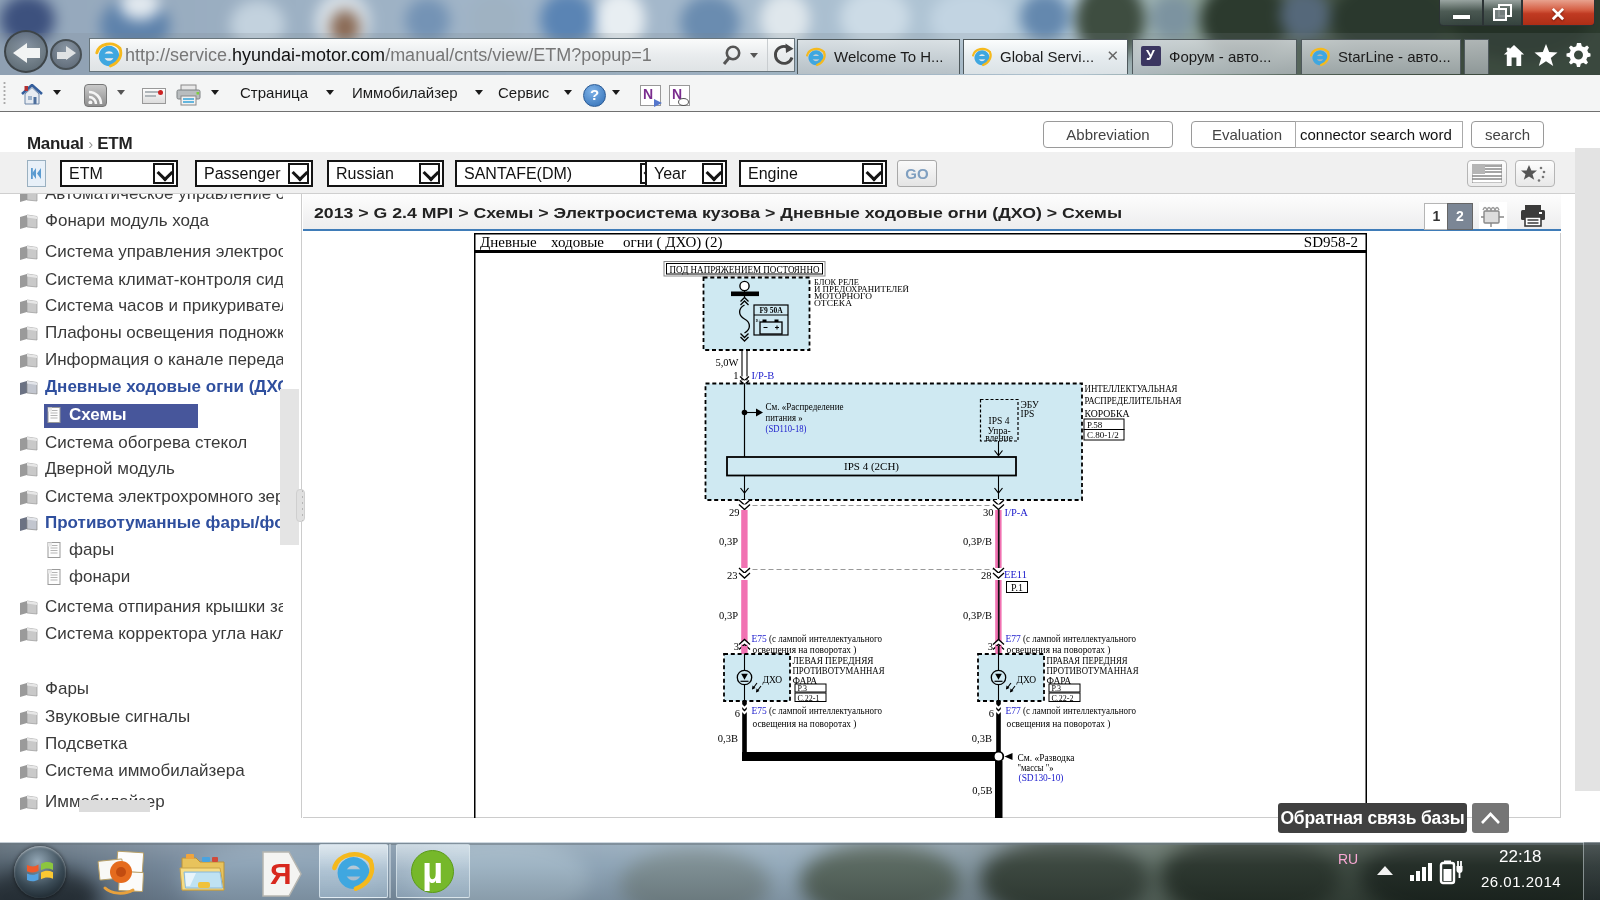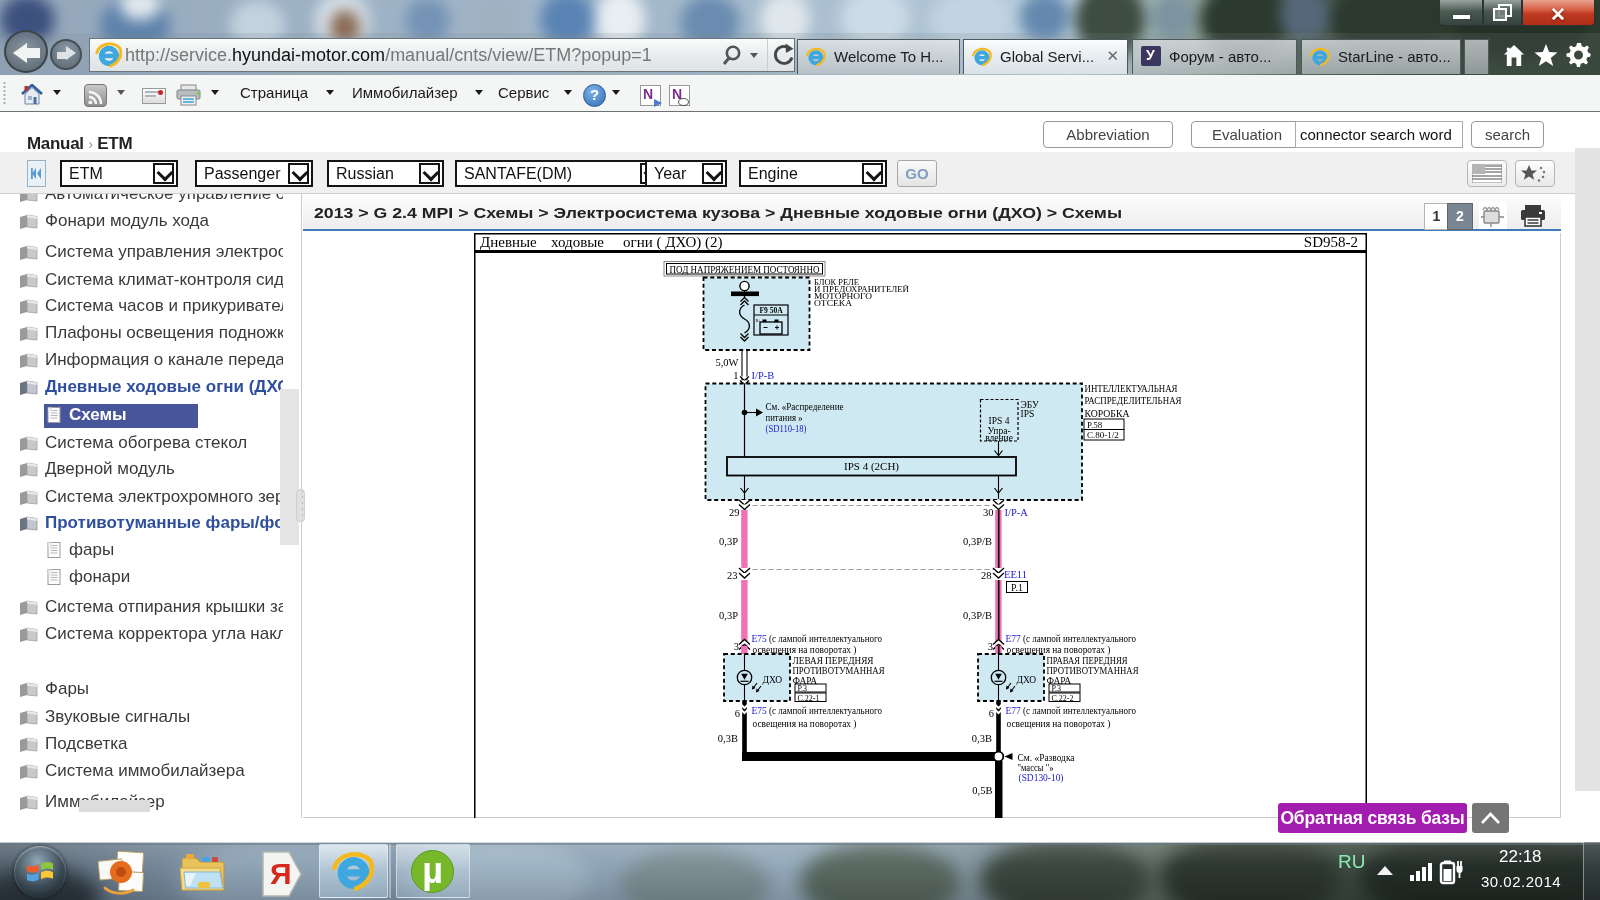--- a/index.html
+++ b/index.html
@@ -34,21 +34,21 @@
 .trow{position:absolute;left:0;width:283px;height:27px;white-space:nowrap;font-size:17px;color:#3a3a3a;overflow:hidden;}
 .trow .txt{position:absolute;left:45px;top:3px;}
 .trow.actv{color:#2f4f9e;font-weight:bold;}
 .child .txt{left:69px;}
 
 #crumb{left:303px;top:194px;width:1258px;height:37px;background:linear-gradient(180deg,#fdfdfd,#ededee);border-bottom:2px solid #3f7cb8;box-sizing:border-box;}
 
 #pane{left:303px;top:233px;width:1258px;height:585px;background:#fff;border-right:1px solid #ccc;border-bottom:1px solid #ccc;box-sizing:border-box;}
 #graybar{left:1575px;top:148px;width:25px;height:643px;background:#e3e3e3;}
 
-#fb{left:1278px;top:803px;width:189px;height:30px;background:#a21caf;border-radius:3px;color:#fff;font-weight:bold;font-size:17.5px;text-align:center;line-height:30px;letter-spacing:-0.2px;}
+#fb{left:1278px;top:803px;width:189px;height:30px;background:#404040;border-radius:3px;color:#fff;font-weight:bold;font-size:17.5px;text-align:center;line-height:30px;letter-spacing:-0.2px;}
 #fb2{left:1472px;top:803px;width:37px;height:30px;background:#757575;border-radius:3px;}
 </style></head>
 <body>
 <div id="stage">
 <div id="wp-top" class="abs">
       <div class="blobs" style="background:linear-gradient(90deg,#93a6ba 0%,#9db1c4 20%,#a3b7ca 40%,#afc4d4 58%,#bdd2e0 66%,#8fa49b 73%,#49584a 80%,#31402f 88%,#2b3a2e 100%);">
 <div class="blob" style="left:20px;top:15px;width:55px;height:50px;background:#3d517e;"></div>
 <div class="blob" style="left:120px;top:18px;width:70px;height:55px;background:#5e82ab;"></div>
 <div class="blob" style="left:140px;top:10px;width:40px;height:30px;background:#e2e9ef;"></div>
 <div class="blob" style="left:250px;top:20px;width:55px;height:50px;background:#c3d2de;"></div>
@@ -664,34 +664,34 @@
         <path d="M25.8 8.2 C28.6 14.5 25.5 22.5 16.5 26" fill="none" stroke="#f5b91d" stroke-width="2.9" stroke-linecap="round"></path>
       </svg>
  <div style="position:absolute;left:389px;top:2px;width:2px;height:54px;background:rgba(220,230,235,0.5);"></div>
 
  <div style="position:absolute;left:396px;top:2px;width:74px;height:54px;border:1px solid rgba(225,235,240,0.65);border-radius:2px;background:linear-gradient(180deg,rgba(230,240,246,0.7),rgba(190,208,222,0.55) 50%,rgba(160,185,205,0.5));box-sizing:border-box;"></div>
  <svg style="position:absolute;left:409px;top:6px" width="47" height="47" viewBox="0 0 47 47">
   <circle cx="23.5" cy="23.5" r="21" fill="#76b82a" stroke="#5a9a18" stroke-width="1"></circle>
   <text x="23.5" y="35" font-size="36" font-weight="bold" fill="#fff" text-anchor="middle" font-family="'Liberation Sans',sans-serif">µ</text>
  </svg>
 
- <div style="position:absolute;left:1338px;top:9px;font-size:19px;color:#86efac;">RU</div>
+ <div style="position:absolute;left:1338px;top:9px;font-size:14px;color:#f9a8d4;">RU</div>
  <div style="position:absolute;left:1377px;top:24px;width:0;height:0;border-left:8px solid transparent;border-right:8px solid transparent;border-bottom:9px solid #f2f2f2;"></div>
  <svg style="position:absolute;left:1410px;top:20px" width="23" height="20" viewBox="0 0 23 20">
         <rect x="0" y="13" width="4" height="6" fill="#fff"></rect>
         <rect x="6" y="9" width="4" height="10" fill="#fff"></rect>
         <rect x="12" y="5" width="4" height="14" fill="#fff"></rect>
         <rect x="18" y="1" width="4" height="18" fill="#fff"></rect>
       </svg>
  <svg style="position:absolute;left:1438px;top:17px" width="26" height="26" viewBox="0 0 26 26">
         <rect x="3" y="4" width="13" height="20" rx="2" fill="none" stroke="#fff" stroke-width="2.4"></rect>
         <rect x="6" y="1.5" width="7" height="3" fill="#fff"></rect>
         <rect x="5.5" y="10" width="8" height="12" fill="#fff"></rect>
         <path d="M20 2 v5 M23 2 v5" stroke="#fff" stroke-width="1.8"></path>
         <path d="M18.5 7 h6 v4 a3 3 0 0 1 -6 0 Z" fill="#fff"></path>
         <path d="M21.5 11 v8" stroke="#fff" stroke-width="1.8"></path>
       </svg>
  <div style="position:absolute;left:1499px;top:5px;font-size:17px;color:#fff;">22:18</div>
- <div style="position:absolute;left:1481px;top:31px;font-size:15px;letter-spacing:0.5px;color:#fff;">30.02.2014</div>
+ <div style="position:absolute;left:1481px;top:31px;font-size:15px;letter-spacing:0.5px;color:#fff;">26.01.2014</div>
  <div style="position:absolute;left:1583px;top:0;width:1px;height:58px;background:rgba(200,210,215,0.6);"></div>
  <div style="position:absolute;left:1584px;top:0;width:16px;height:58px;background:linear-gradient(180deg,rgba(90,100,105,0.5),rgba(40,48,52,0.6));"></div>
 </div>
 
 </div>
 </body></html>

